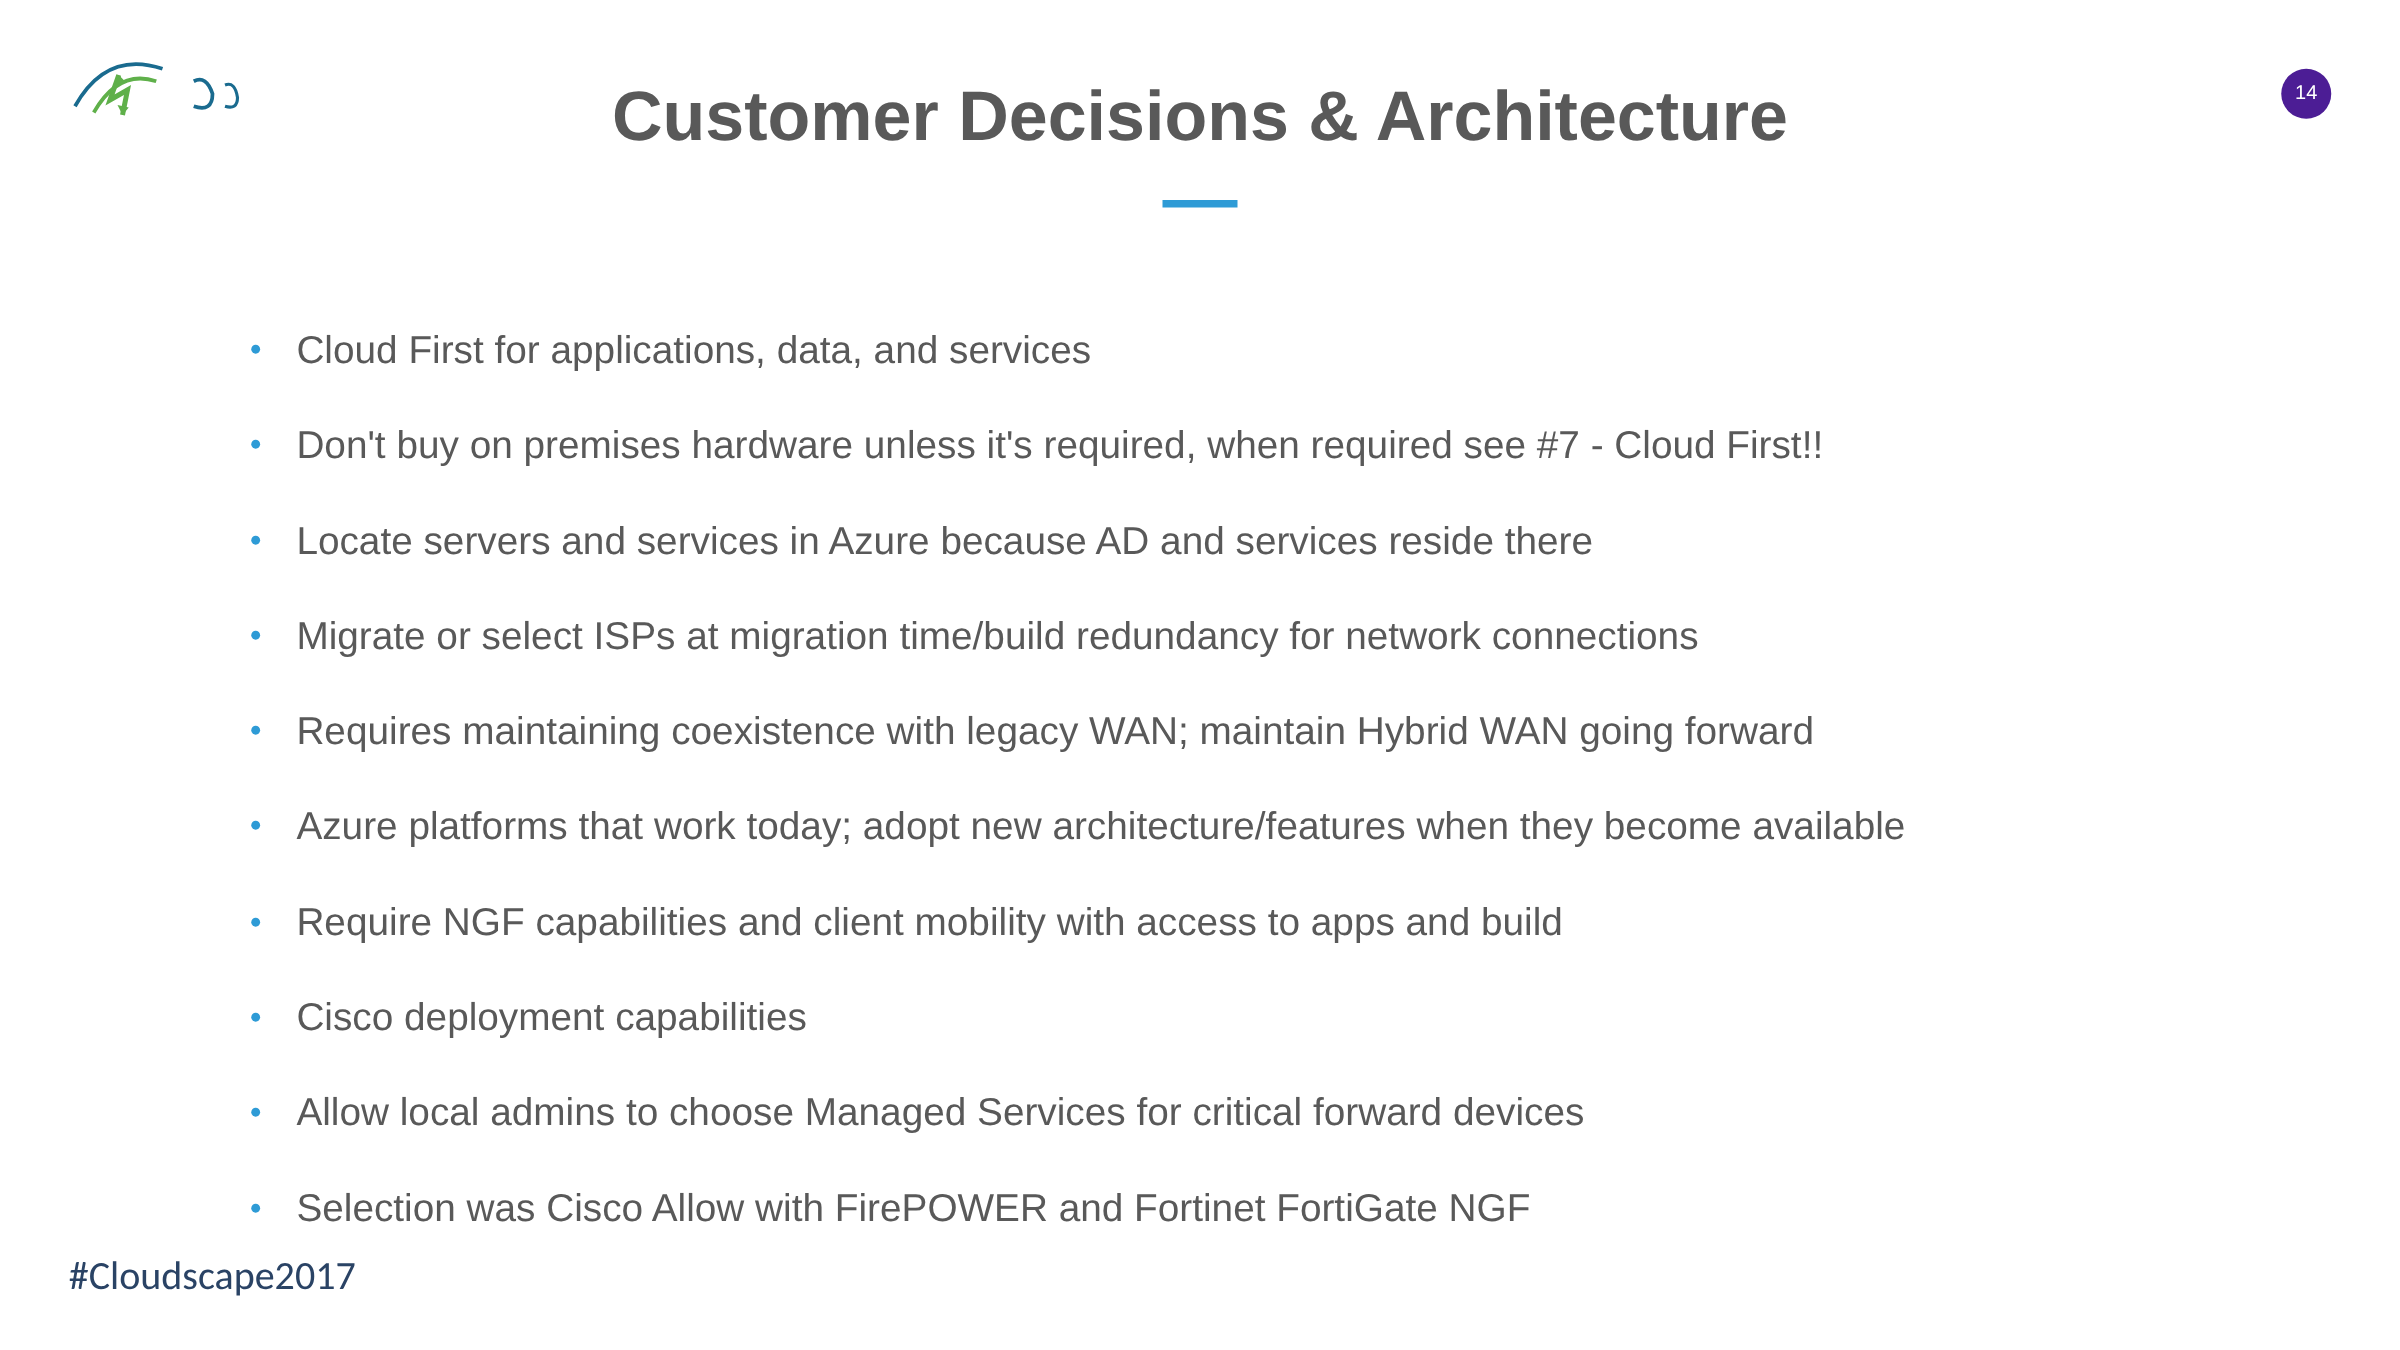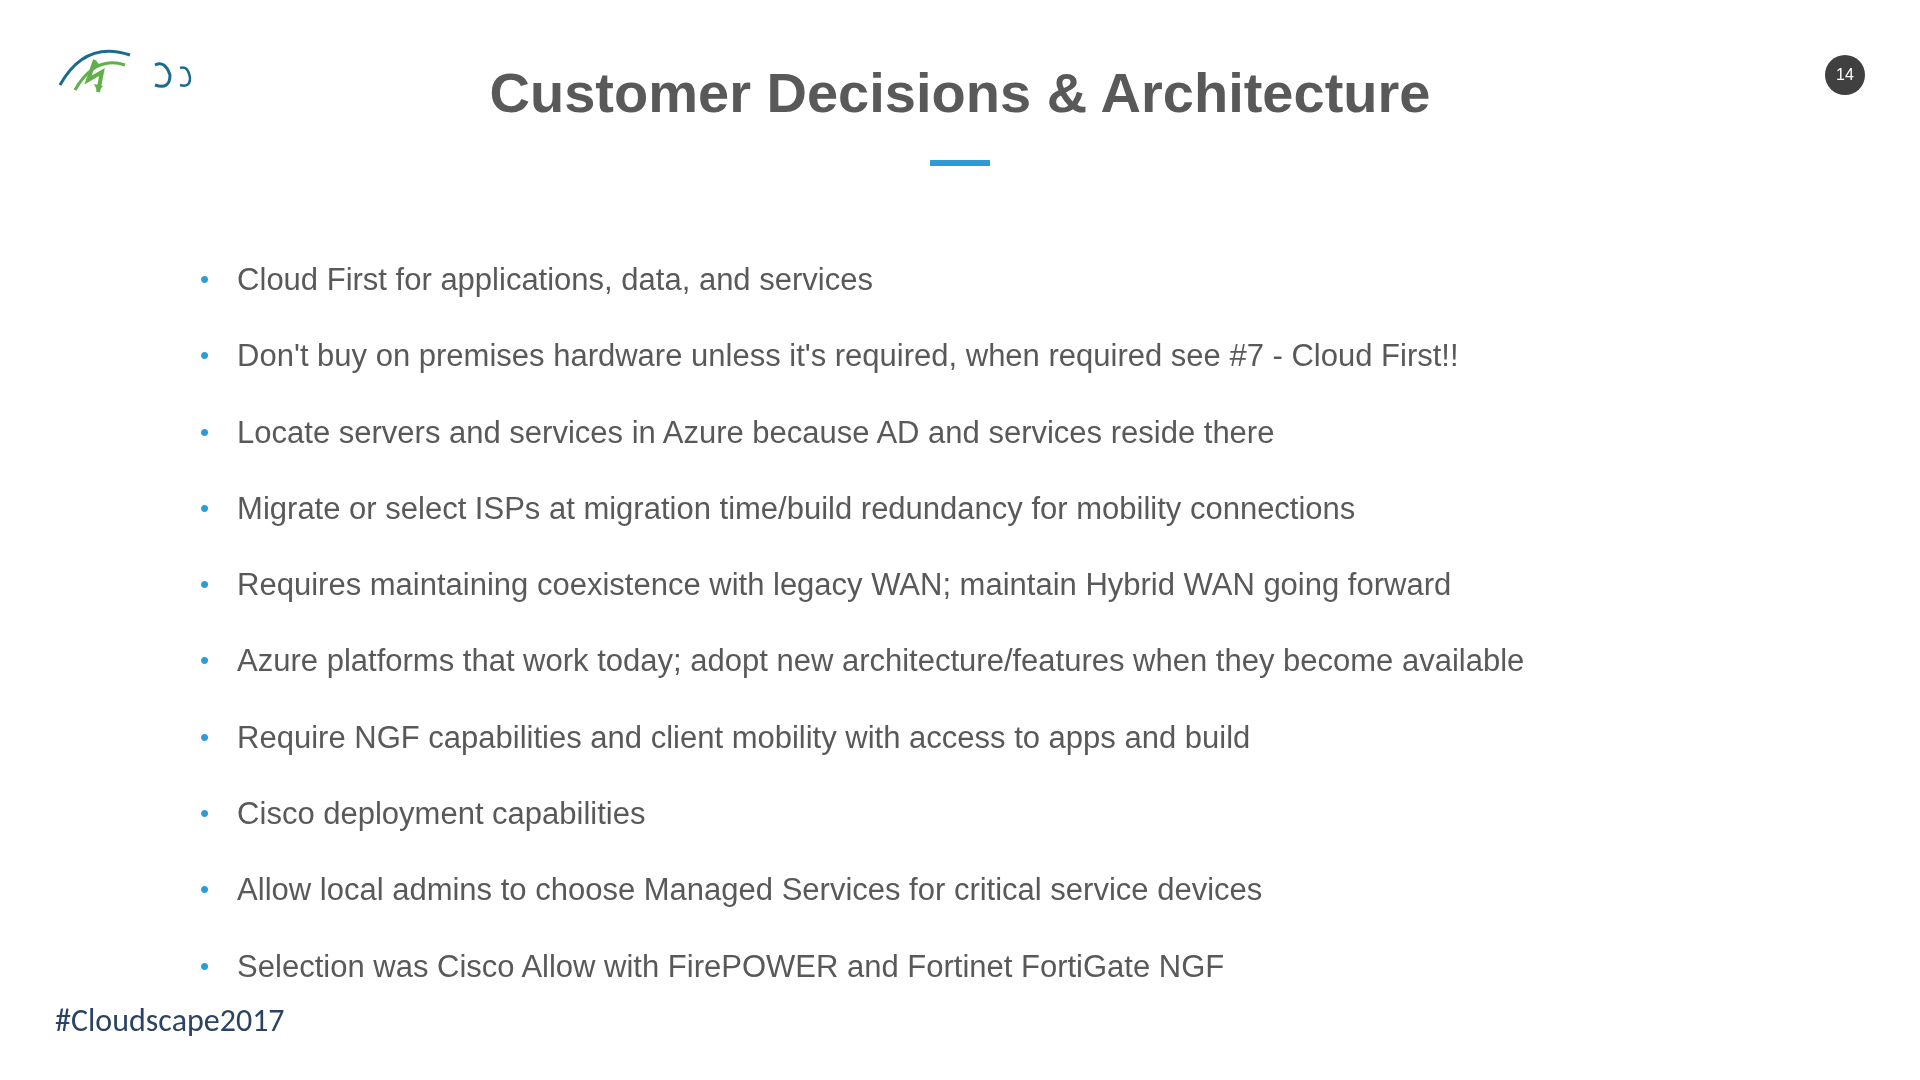--- a/index.html
+++ b/index.html
@@ -41,21 +41,21 @@
       width: 60px;
       height: 6px;
       background: #2e9bd6;
     }
     .page-badge {
       position: absolute;
       top: 55px;
       right: 55px;
       width: 40px;
       height: 40px;
-      background: #404040;
+      background: #4c1d95;
       border-radius: 50%;
       display: flex;
       align-items: center;
       justify-content: center;
       color: #ffffff;
       font-size: 16px;
       font-weight: normal;
     }
     .content {
       position: absolute;
@@ -121,41 +121,41 @@
   <div class="bullet-item">
     <span class="bullet-dot">•</span>
     <span class="bullet-text">Don't buy on premises hardware unless it's required, when required see #7 - Cloud First!!</span>
   </div>
   <div class="bullet-item">
     <span class="bullet-dot">•</span>
     <span class="bullet-text">Locate servers and services in Azure because AD and services reside there</span>
   </div>
   <div class="bullet-item">
     <span class="bullet-dot">•</span>
-    <span class="bullet-text">Migrate or select ISPs at migration time/build redundancy for mobility connections</span>
+    <span class="bullet-text">Migrate or select ISPs at migration time/build redundancy for network connections</span>
   </div>
   <div class="bullet-item">
     <span class="bullet-dot">•</span>
     <span class="bullet-text">Requires maintaining coexistence with legacy WAN; maintain Hybrid WAN going forward</span>
   </div>
   <div class="bullet-item">
     <span class="bullet-dot">•</span>
     <span class="bullet-text">Azure platforms that work today; adopt new architecture/features when they become available</span>
   </div>
   <div class="bullet-item">
     <span class="bullet-dot">•</span>
     <span class="bullet-text">Require NGF capabilities and client mobility with access to apps and build</span>
   </div>
   <div class="bullet-item">
     <span class="bullet-dot">•</span>
     <span class="bullet-text">Cisco deployment capabilities</span>
   </div>
   <div class="bullet-item">
     <span class="bullet-dot">•</span>
-    <span class="bullet-text">Allow local admins to choose Managed Services for critical service devices</span>
+    <span class="bullet-text">Allow local admins to choose Managed Services for critical forward devices</span>
   </div>
   <div class="bullet-item">
     <span class="bullet-dot">•</span>
     <span class="bullet-text">Selection was Cisco Allow with FirePOWER and Fortinet FortiGate NGF</span>
   </div>
 </div>
 
 <div class="footer-tag">#Cloudscape2017</div>
 
 </body></html>

